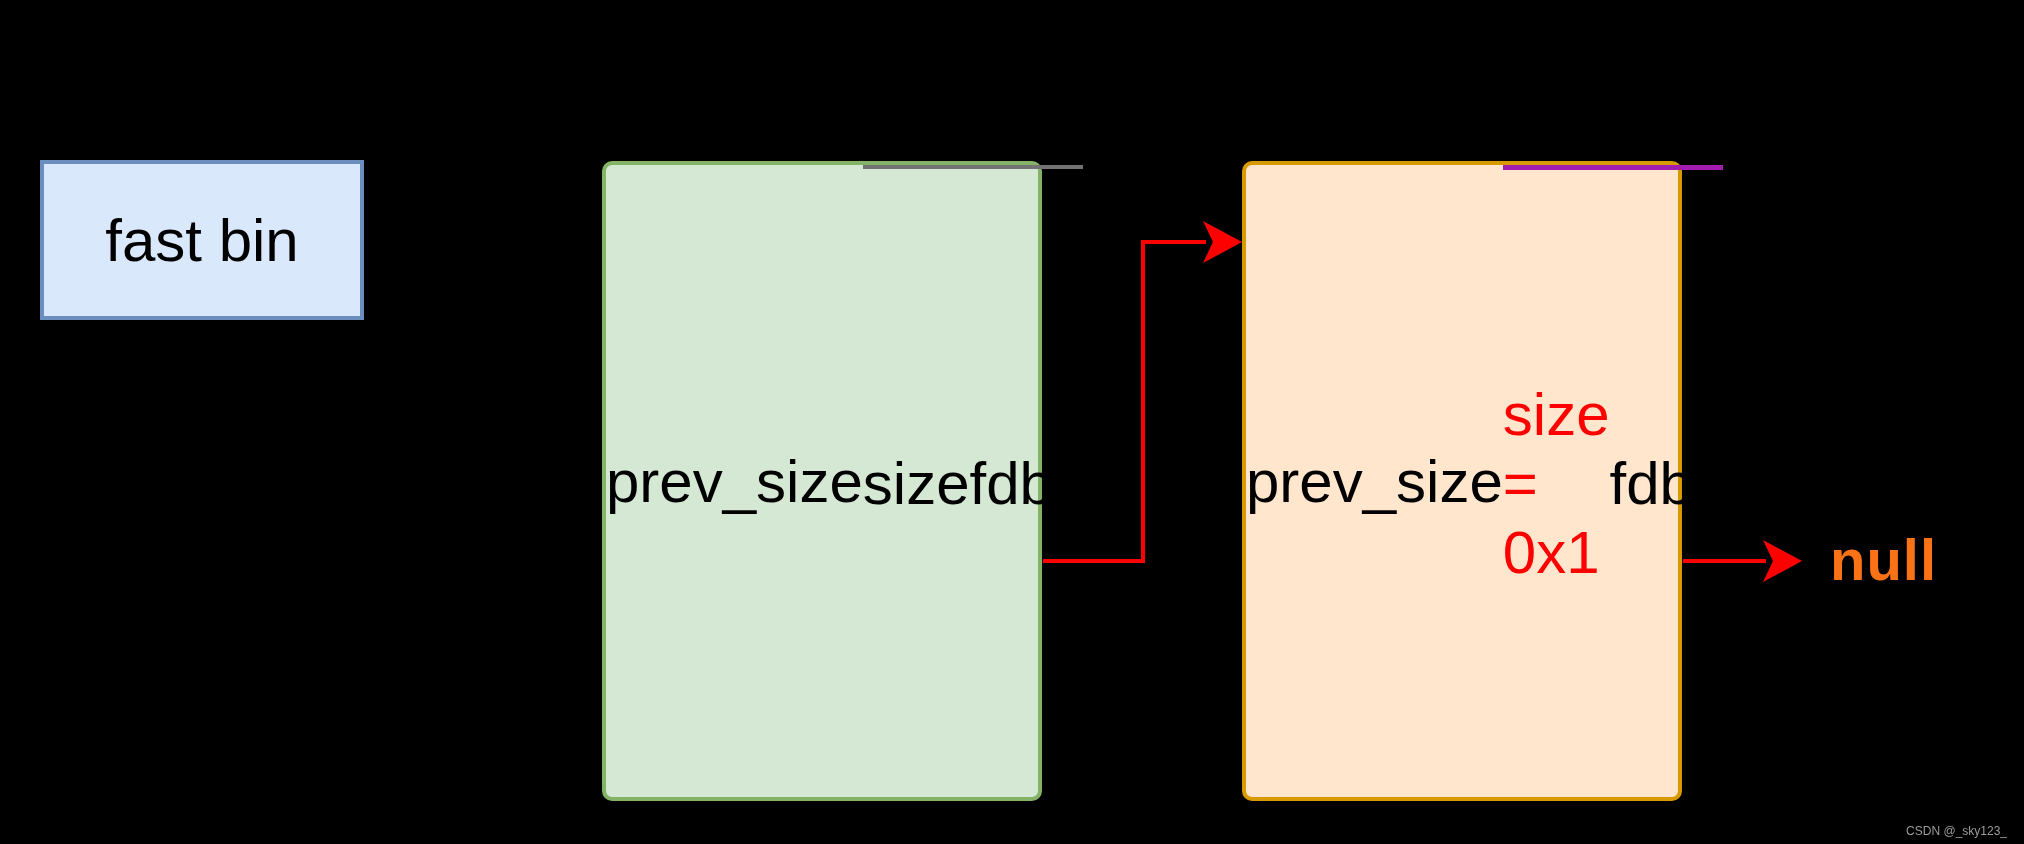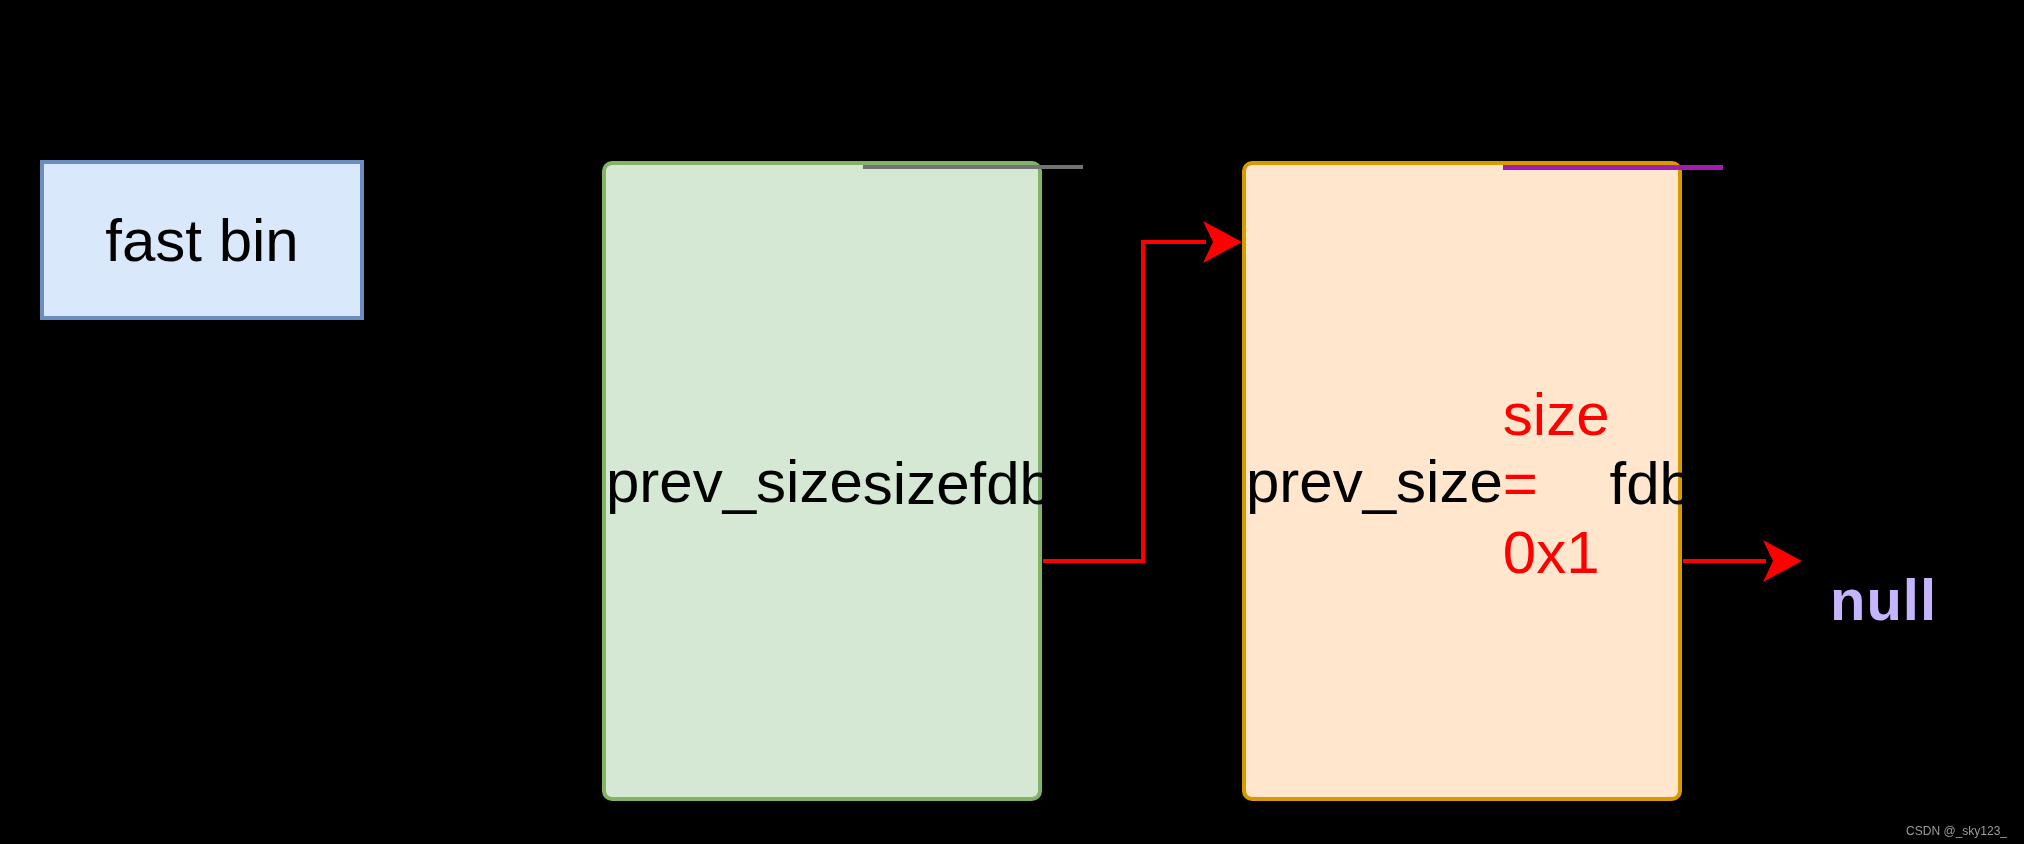--- a/index.html
+++ b/index.html
@@ -136,17 +136,17 @@
     </div>
   </div>
 
   <svg class="arrows" viewBox="0 0 2024 844" xmlns="http://www.w3.org/2000/svg">
     <path d="M 1043 561 L 1143 561 L 1143 242 L 1206 242" style="stroke: rgb(255, 0, 0);"></path>
     <polygon points="1242,242 1203,221 1213,242 1203,263" style="fill: rgb(255, 0, 0);"></polygon>
     <path d="M 1683 561 L 1766 561" style="stroke: rgb(255, 0, 0);"></path>
     <polygon points="1802,561 1763,540 1773,561 1763,582" style="fill: rgb(255, 0, 0);"></polygon>
   </svg>
 
-  <div class="null-label" style="color: #c4b5fd; margin-top: 40px;">null</div>
+  <div class="null-label" style="color: #f97316;">null</div>
 
   <div class="watermark" style="color: rgb(155, 155, 155);">CSDN @_sky123_</div>
 
 </div>
 
 </body></html>

